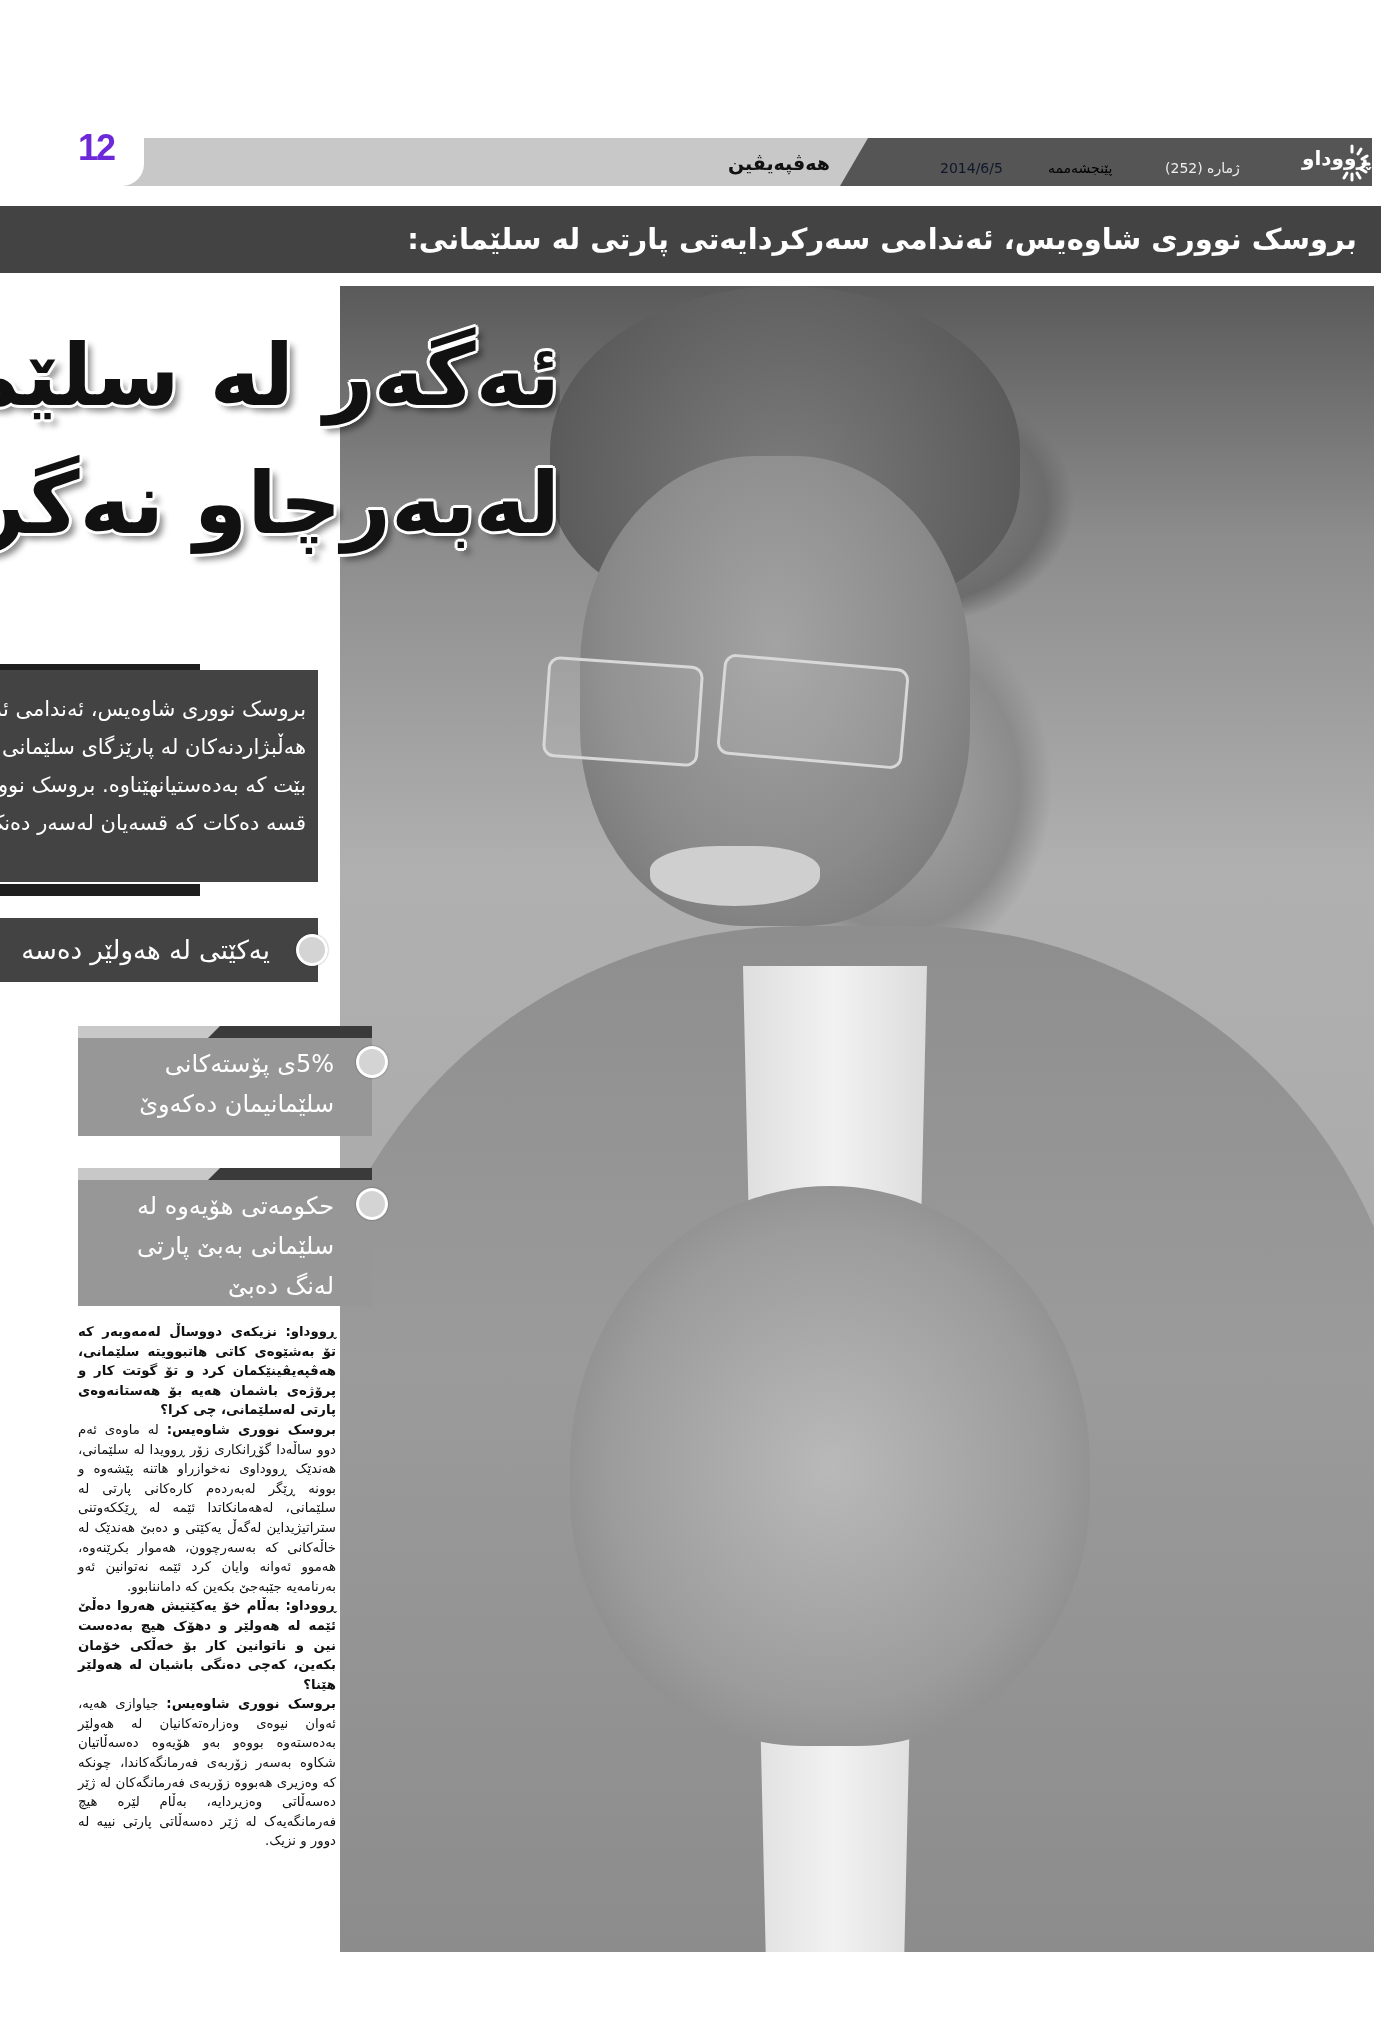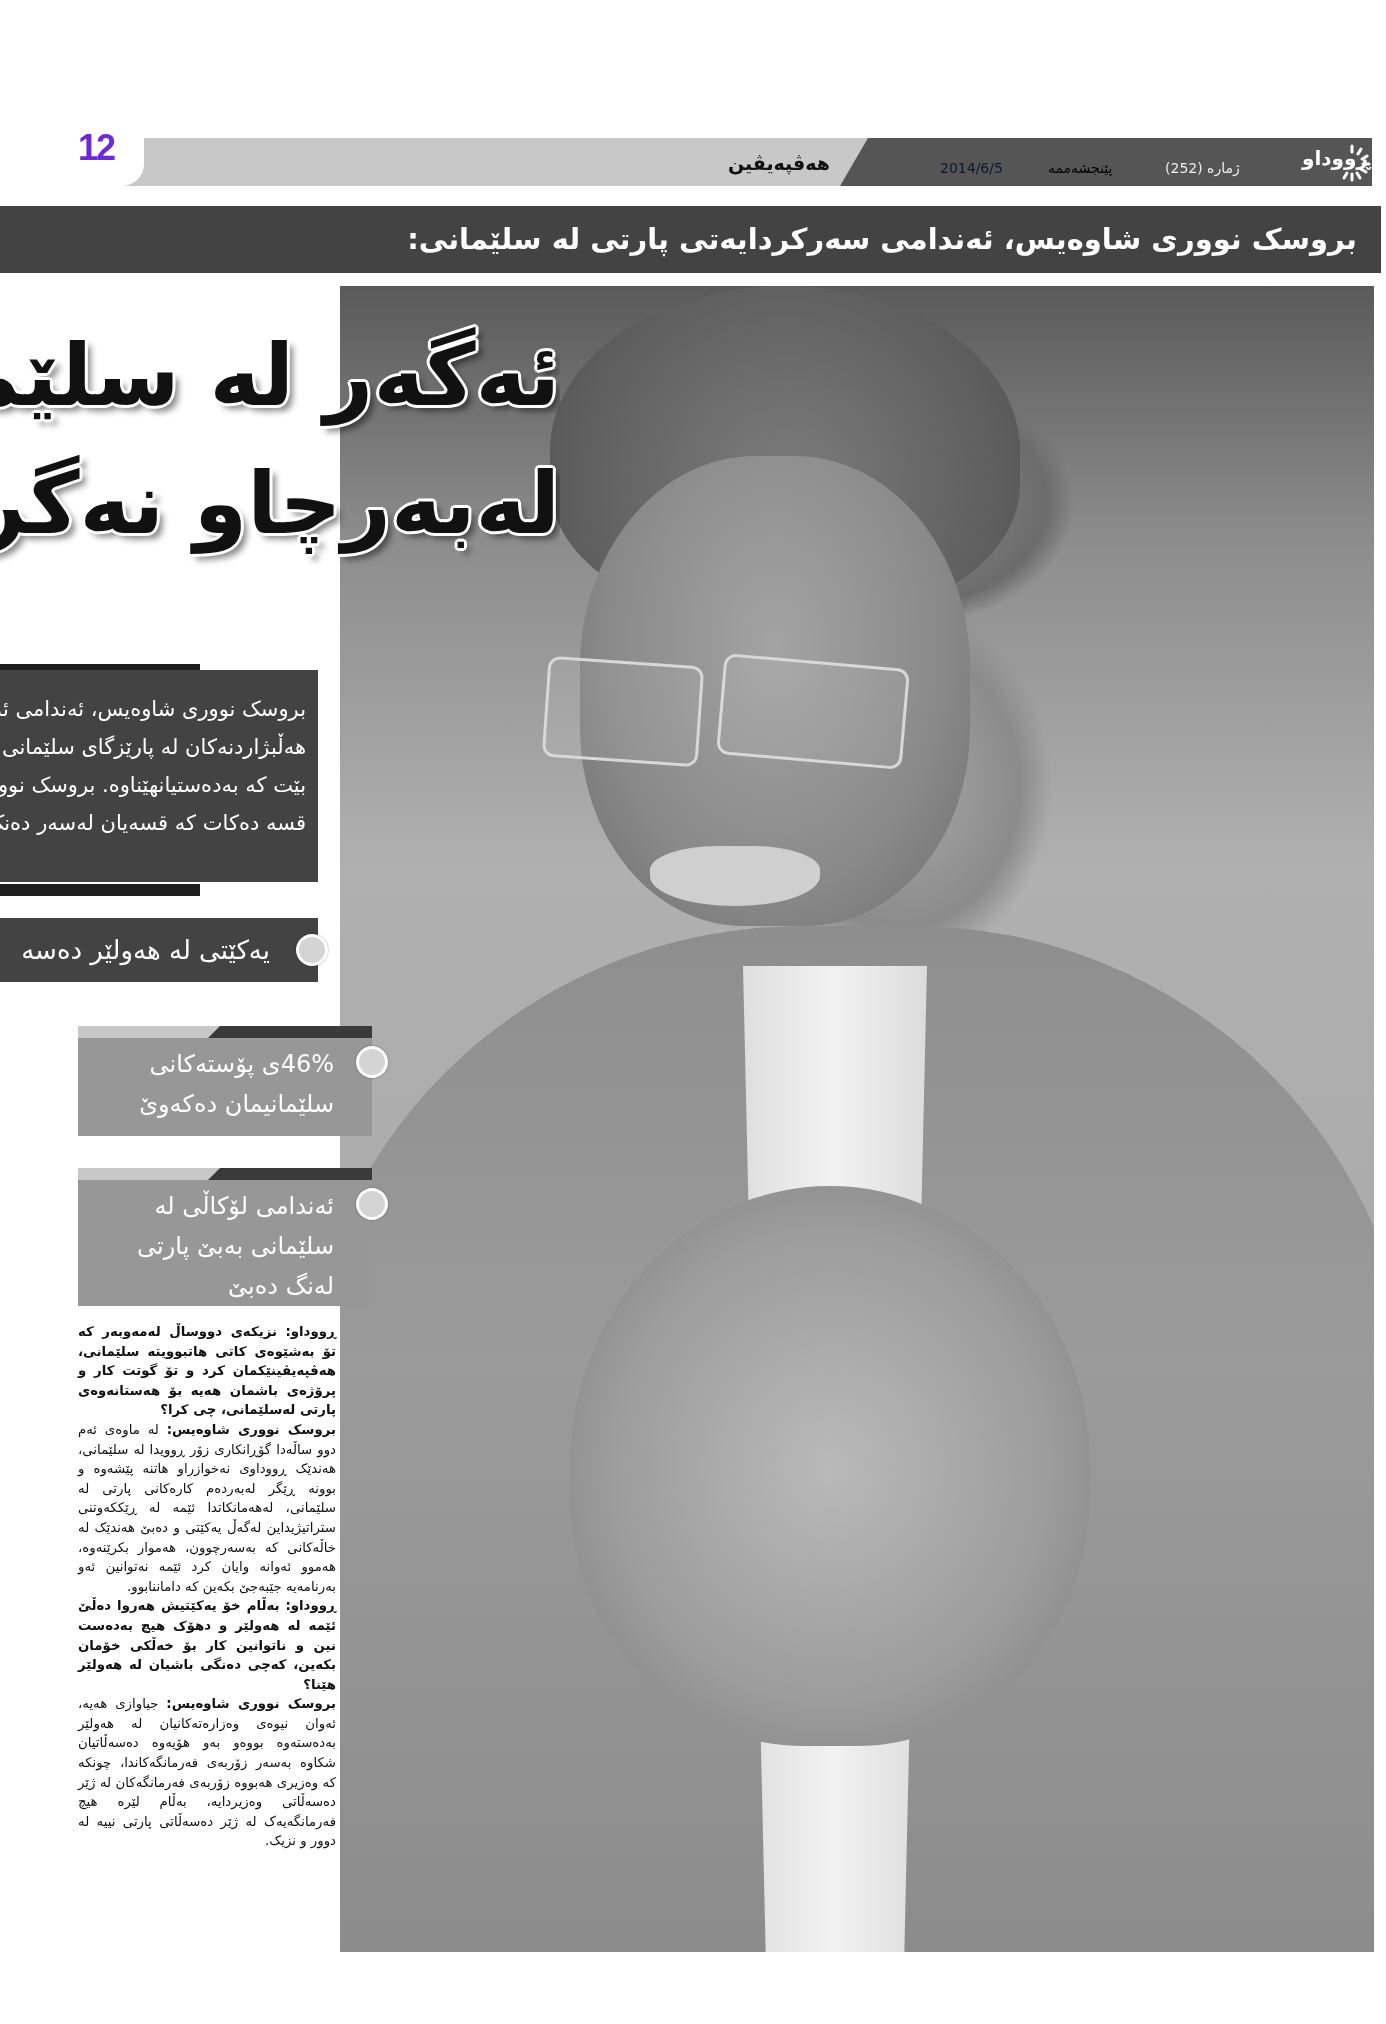--- a/index.html
+++ b/index.html
@@ -210,32 +210,32 @@
 <div class="abs" id="callout-bar">
   <div id="callout-text" dir="rtl">یەکێتی لە هەولێر دەسە</div>
 </div>
 <div class="dot" id="callout-dot"></div>
 
 <div class="card-top" id="card1-top">
     <div class="dark"></div>
   </div>
 <div class="card" id="card1" dir="rtl">
   <div class="txt">
-    <div>46%ی پۆستەکانی</div>
+    <div>5%ی پۆستەکانی</div>
     <div>سلێمانیمان دەکەوێ</div>
   </div>
 </div>
 <div class="dot" id="card1-dot"></div>
 
 <div class="card-top" id="card2-top">
     <div class="dark"></div>
   </div>
 <div class="card" id="card2" dir="rtl">
   <div class="txt">
-    <div>ئەندامی لۆکاڵی لە</div>
+    <div>حکومەتی هۆیەوە لە</div>
     <div>سلێمانی بەبێ پارتی</div>
     <div>لەنگ دەبێ</div>
   </div>
 </div>
 <div class="dot" id="card2-dot"></div>
 
 <div class="abs" id="body-col" dir="rtl">
   <p class="q">ڕووداو: نزیکەی دووساڵ لەمەوبەر کە تۆ بەشێوەی کاتی هاتبوویتە سلێمانی، هەڤپەیڤینێکمان کرد و تۆ گوتت کار و پرۆژەی باشمان هەیە بۆ هەستانەوەی پارتی لەسلێمانی، چی کرا؟</p>
   <p><span class="speaker">بروسک نووری شاوەیس:</span><span> لە ماوەی ئەم دوو ساڵەدا گۆڕانکاری زۆر ڕوویدا لە سلێمانی، هەندێک ڕووداوی نەخوازراو هاتنە پێشەوە و بوونە ڕێگر لەبەردەم کارەکانی پارتی لە سلێمانی، لەهەمانکاتدا ئێمە لە ڕێککەوتنی ستراتیژیداین لەگەڵ یەکێتی و دەبێ هەندێک لە خاڵەکانی کە بەسەرچوون، هەموار بکرێنەوە، هەموو ئەوانە وایان کرد ئێمە نەتوانین ئەو بەرنامەیە جێبەجێ بکەین کە داماننابوو.</span></p>
   <p class="q">ڕووداو: بەڵام خۆ یەکێتیش هەروا دەڵێ ئێمە لە هەولێر و دهۆک هیچ بەدەست نین و ناتوانین کار بۆ خەڵکی خۆمان بکەین، کەچی دەنگی باشیان لە هەولێر هێنا؟</p>

